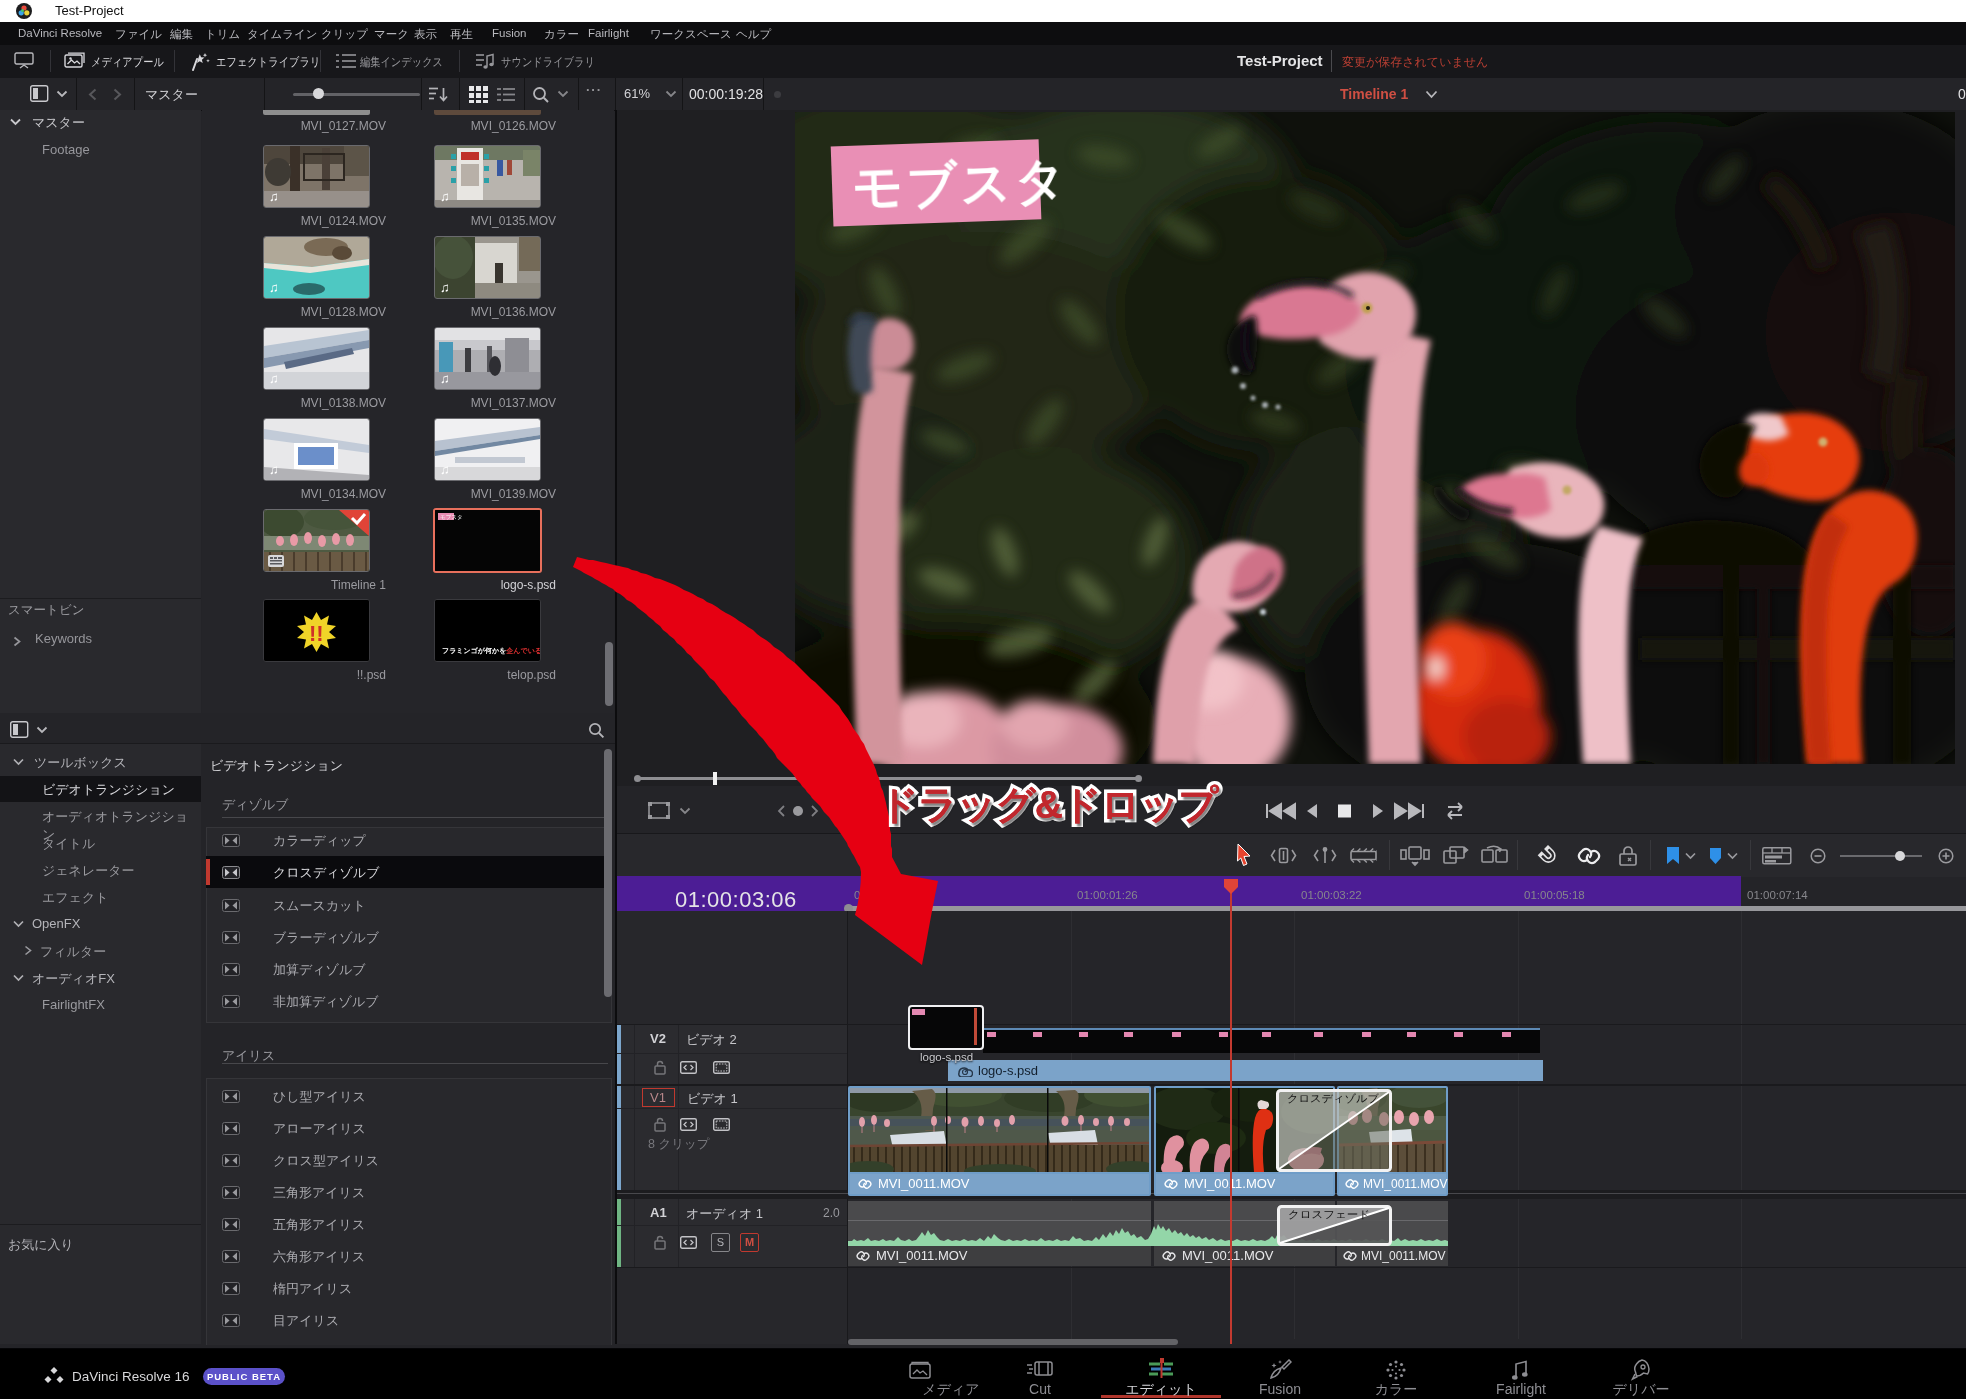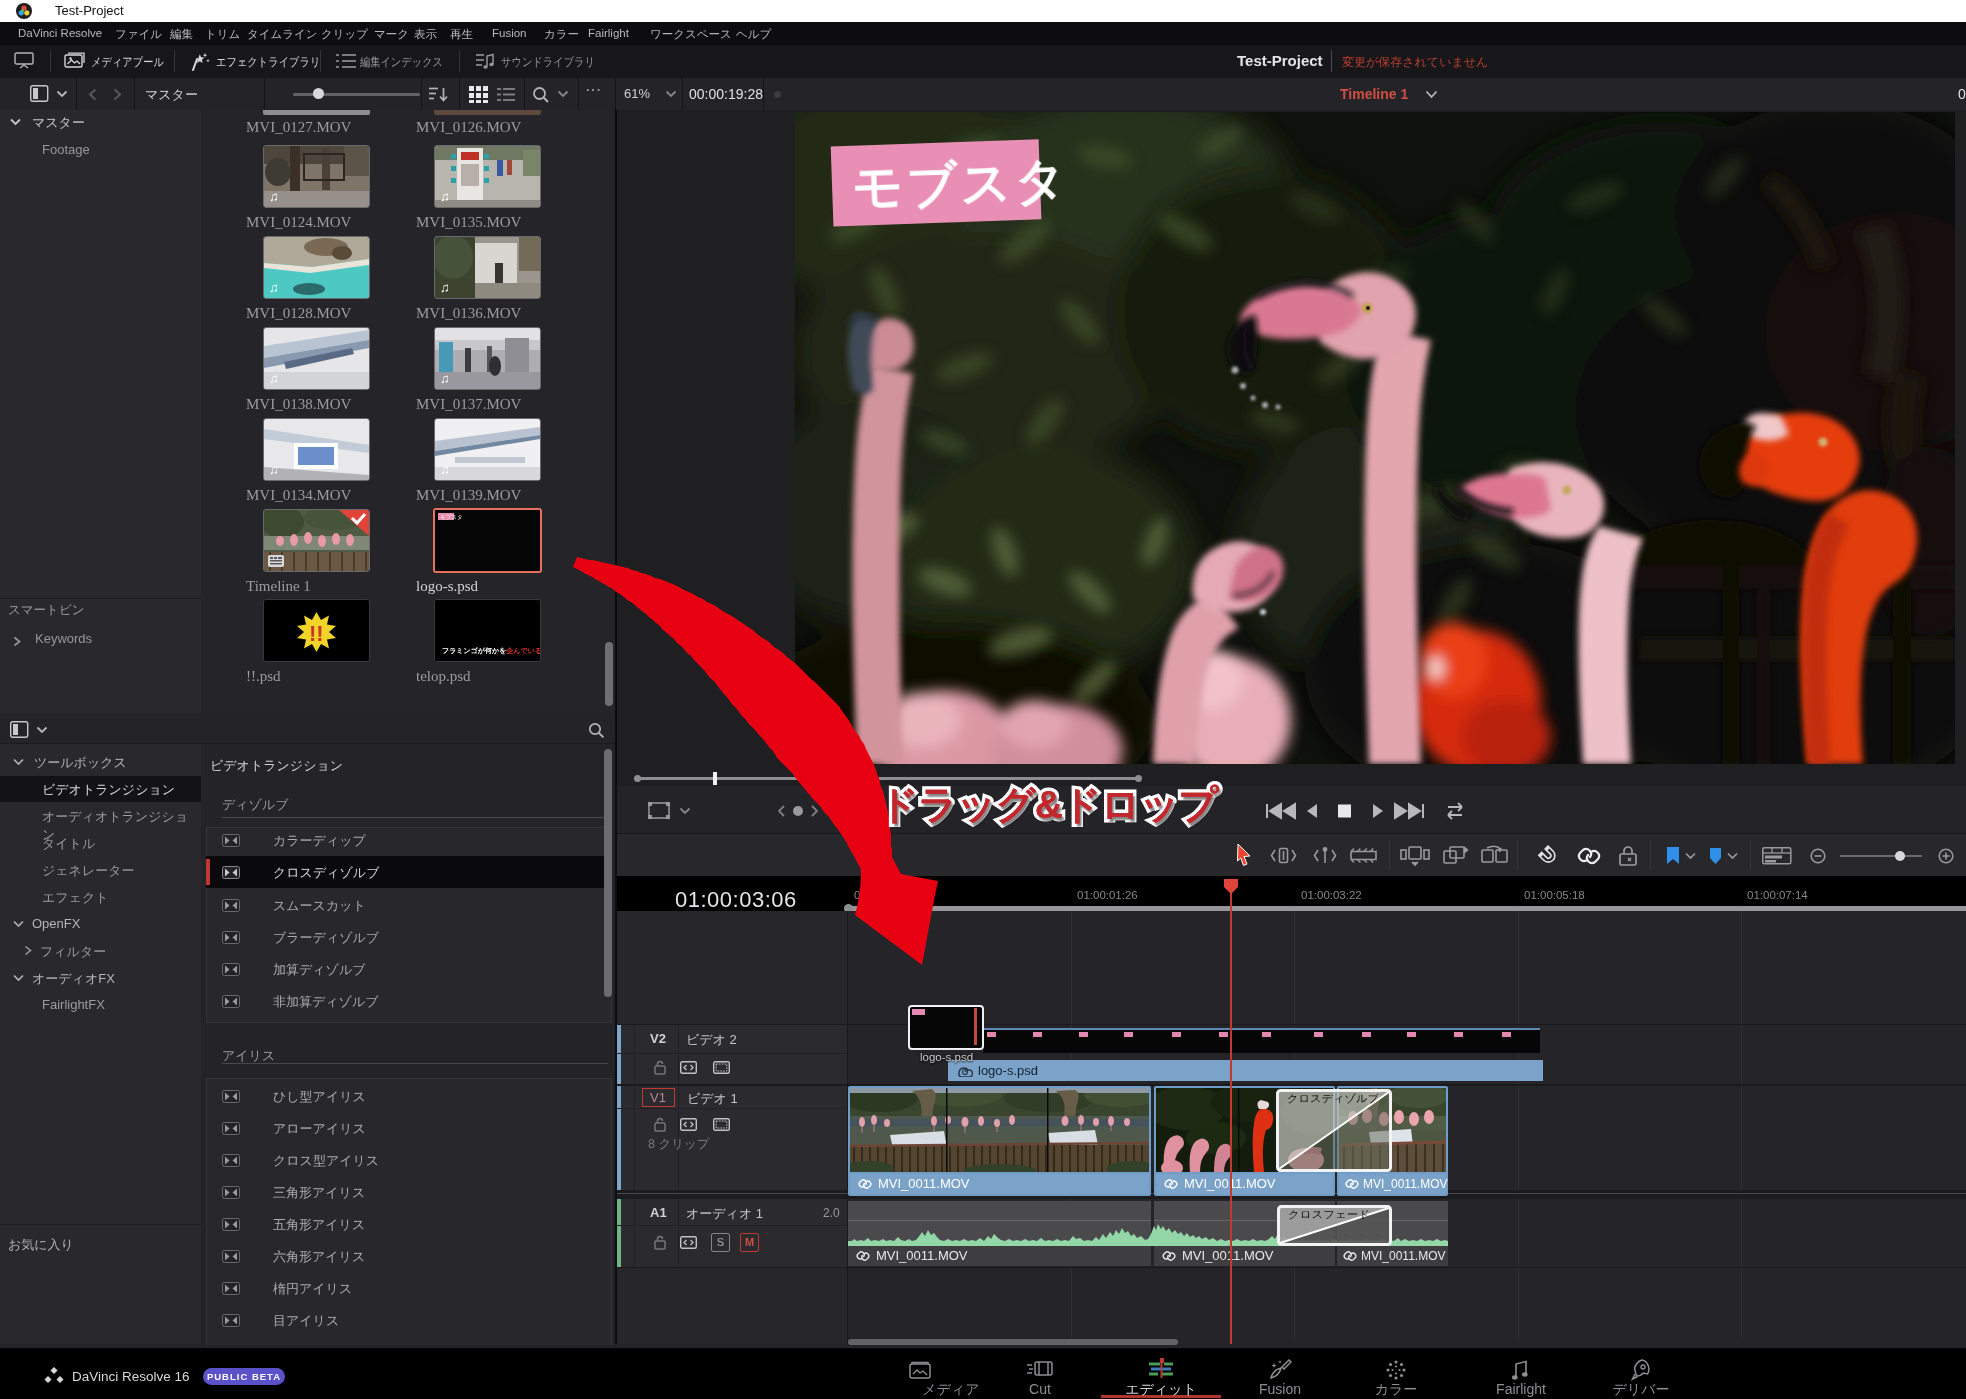--- a/index.html
+++ b/index.html
@@ -18,27 +18,27 @@
   .hdiv{position:absolute;top:0px;width:1px;height:32px;background:#141416;}
   .htx{position:absolute;top:8px;font-size:13px;color:#d2d2d6;}
   
   #mptree{left:0;top:110px;width:201px;height:603px;background:#29292d;}
   #mpgrid{left:202px;top:110px;width:412px;height:603px;background:#252529;}
   #fxhdr{left:0;top:716px;width:615px;height:27px;background:#242428;border-bottom:1px solid #1a1a1d;}
   #fxtree{left:0;top:744px;width:201px;height:600px;background:#29292d;}
   #fxlist{left:202px;top:744px;width:413px;height:600px;background:#242428;}
   .vdiv{left:615px;top:110px;width:2px;height:1234px;background:#0c0c0e;}
   .thumb{position:absolute;width:105px;height:61px;border-radius:3px;border:1px solid #6a6a6e;overflow:hidden;background:#111;}
-  .tlabel{position:absolute;width:140px;text-align:left;font-size:15px;color:#9b9ba0;font-family:Liberation Serif, serif;}
+  .tlabel{position:absolute;width:140px;text-align:right;font-size:12px;color:#9b9ba0;}
   .note{position:absolute;left:5px;bottom:4px;width:14px;height:14px;color:#fff;font-size:13px;}
   
   #viewer{left:617px;top:110px;width:1349px;height:676px;background:#1f1f22;}
   
   #tltools{left:617px;top:833px;width:1349px;height:43px;background:#28282c;border-top:1px solid #18181b;}
-  #ruler{left:617px;top:876px;width:1349px;height:35px;background:#000000;}
+  #ruler{left:617px;top:876px;width:1124px;height:35px;background:#4c1d95;}
   #tracks{left:617px;top:911px;width:1349px;height:433px;background:#252529;}
   
   #botbar{left:0;top:1348px;width:1966px;height:51px;background:#000000;border-top:1px solid #060608;}
   .pagelbl{position:absolute;top:32px;font-size:14px;color:#8e8e93;text-align:center;width:90px;}
 </style>
 </head>
 <body>
 
 <div class="abs" id="titlebar">
   <svg class="abs" style="left:16px;top:3px" width="16" height="16" viewBox="0 0 16 16">

